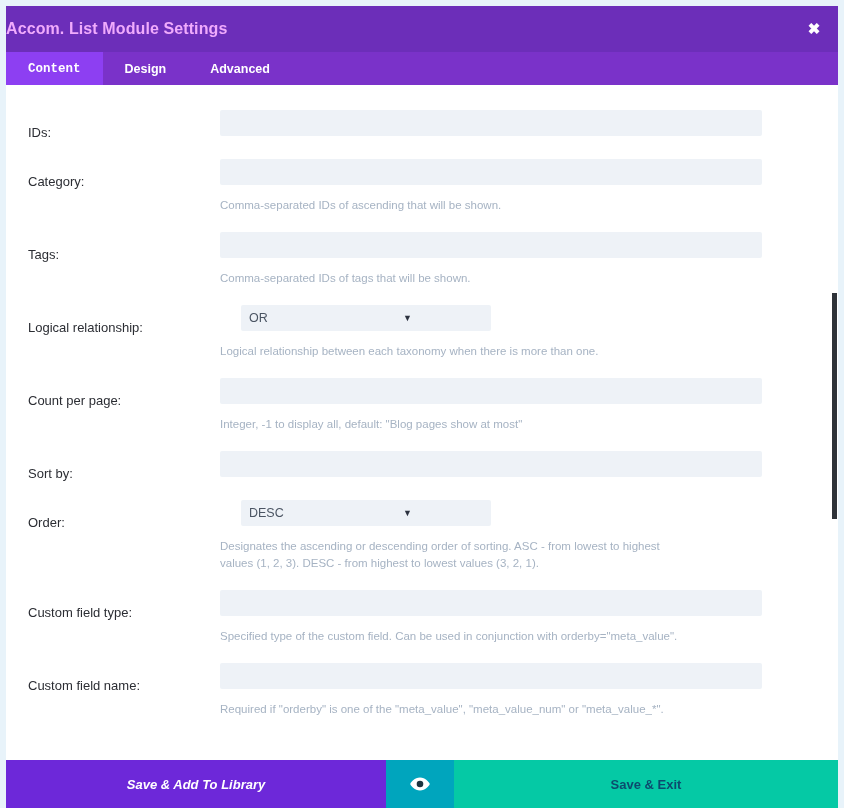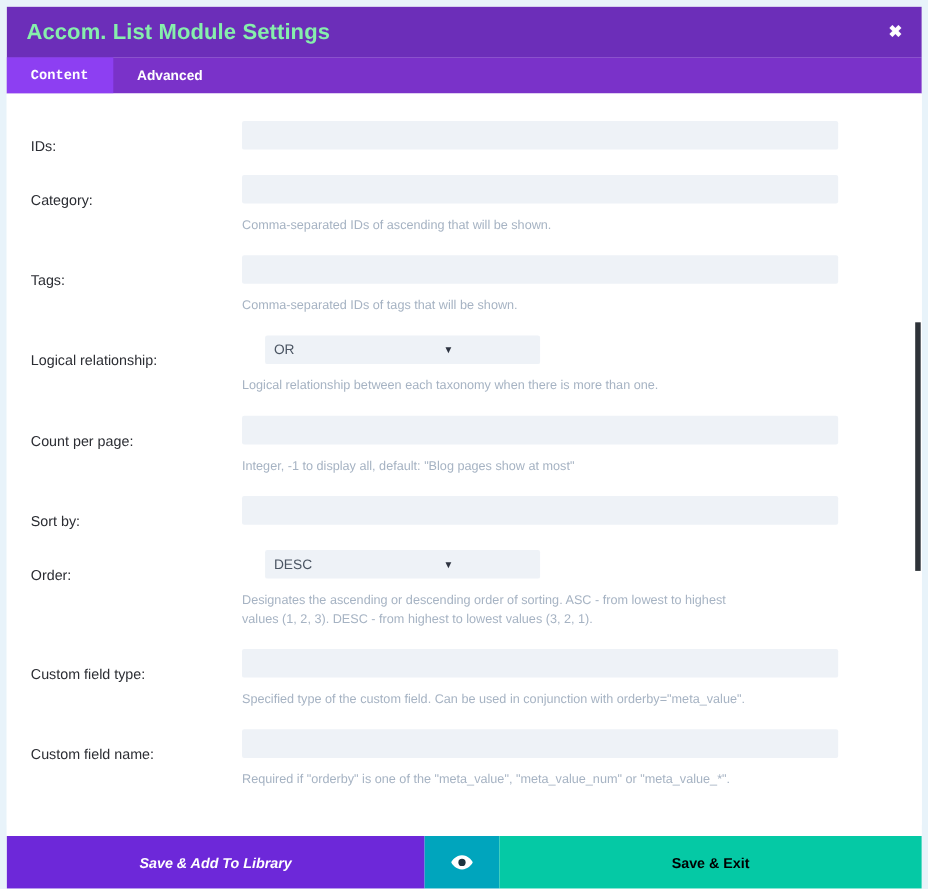--- a/index.html
+++ b/index.html
@@ -32,25 +32,24 @@
 
   
   .modal-header {
     position: relative;
     height: 46px;
     background: #6c2eb9;
     display: flex;
     align-items: center;
   }
   .modal-title {
-    color: #86efac;
-    font-size: 20px;
+    color: #f0abfc;
+    font-size: 16px;
     font-weight: bold;
     letter-spacing: .1px;
-    padding-left: 18px;
   }
   .close-btn {
     position: absolute;
     right: 0;
     top: 0;
     width: 48px;
     height: 46px;
     display: flex;
     align-items: center;
     justify-content: center;
@@ -219,21 +218,21 @@
     background: #00a5bd;
     display: flex;
     align-items: center;
     justify-content: center;
     cursor: pointer;
     border: none;
   }
   .btn-save-exit {
     flex: 1 1 auto;
     background: #05c9a5;
-    color: #000000;
+    color: #0c4a6e;
     font-size: 13px;
     font-weight: bold;
     display: flex;
     align-items: center;
     justify-content: center;
     cursor: pointer;
     border: none;
     font-family: "Liberation Sans", sans-serif;
   }
   .eye-icon { display: block; }
@@ -246,20 +245,23 @@
   <div class="modal">
 
     <div class="modal-header">
       <div class="modal-title">Accom. List Module Settings</div>
       <button class="close-btn">✖</button>
     </div>
 
     <div class="tab-bar">
       <div class="tab active">
         <span>Content</span>
+      </div>
+      <div class="tab">
+        <span>Design</span>
       </div>
       <div class="tab">
         <span>Advanced</span>
       </div>
     </div>
 
     <div class="modal-body">
       <div class="form-scroll">
 
         <div class="field-block">

